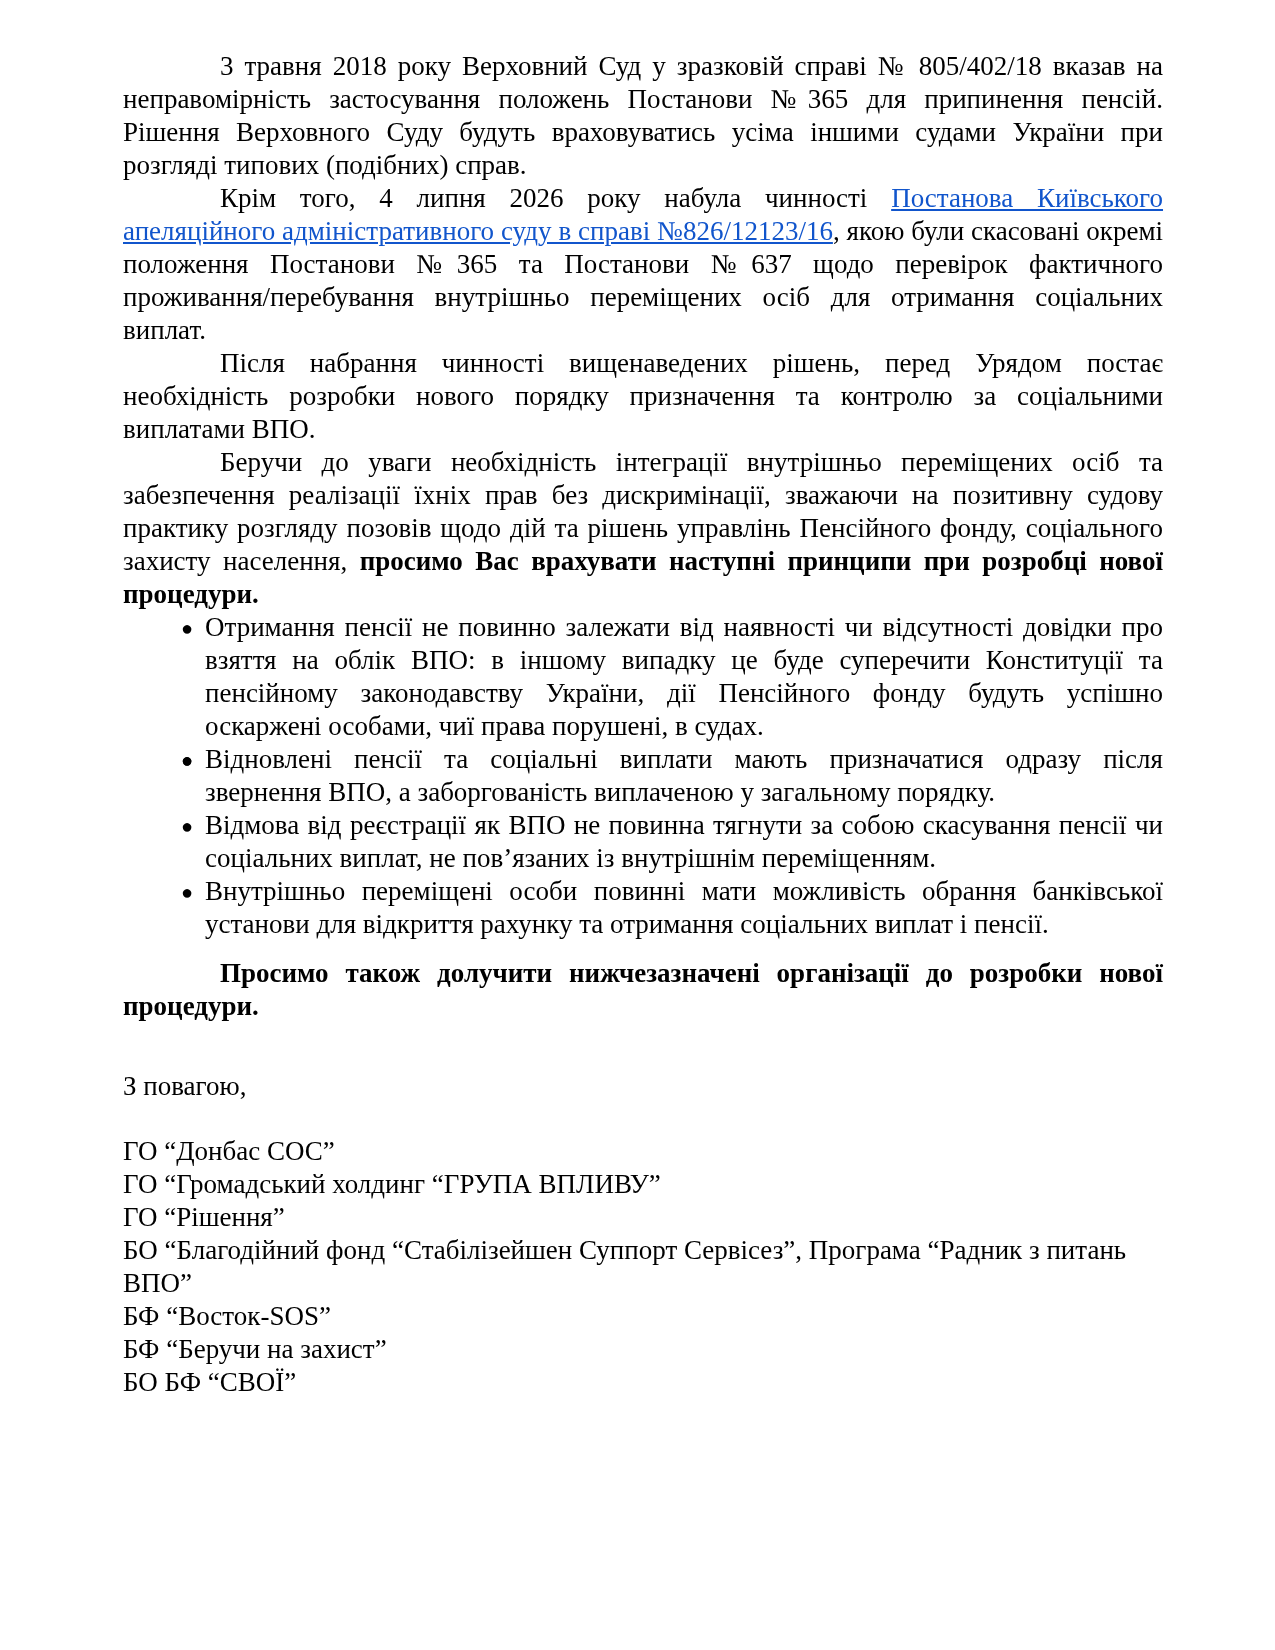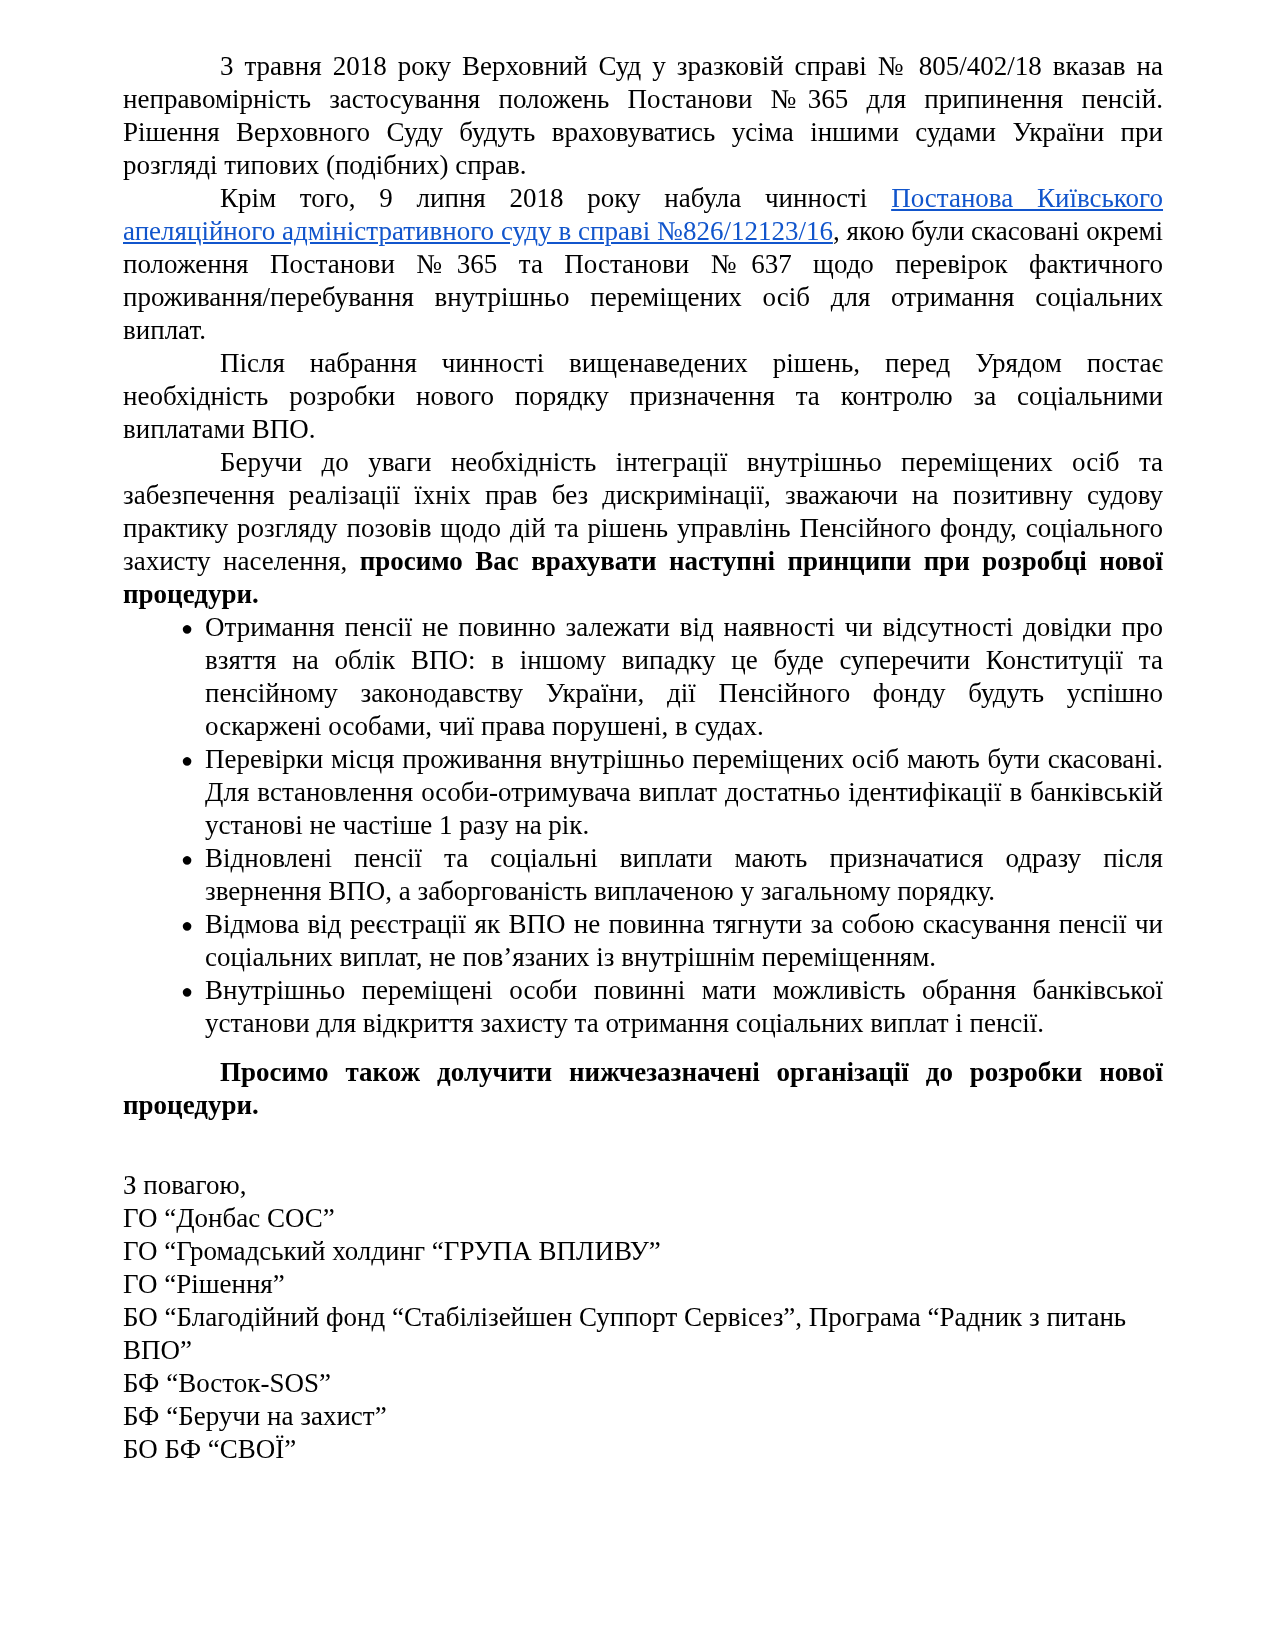--- a/index.html
+++ b/index.html
@@ -45,45 +45,46 @@
   .closing-para {
     margin-top: 16px;
     font-weight: bold;
     text-align: justify;
     text-indent: 97px;
   }
   .salutation {
     margin-top: 47px;
   }
   .signatories {
+    margin-top: 32px;
   }
   .signatory-line {
     line-height: 33px;
   }
   .bold-run { font-weight: bold; }
 </style>
 </head>
 <body>
 
 <div class="page">
 
   <p class="body-para">3 травня 2018 року Верховний Суд у зразковій справі № 805/402/18 вказав на неправомірність застосування положень Постанови №365 для припинення пенсій. Рішення Верховного Суду будуть враховуватись усіма іншими судами України при розгляді типових (подібних) справ.</p>
 
-  <p class="body-para"><span>Крім того, 9 липня 2018 року набула чинності </span><a href="#" class="doc-link">Постанова Київського апеляційного адміністративного суду в справі №826/12123/16</a><span>, якою були скасовані окремі положення Постанови №365 та Постанови №637 щодо перевірок фактичного проживання/перебування внутрішньо переміщених осіб для отримання соціальних виплат.</span></p>
+  <p class="body-para"><span>Крім того, 4 липня 2026 року набула чинності </span><a href="#" class="doc-link">Постанова Київського апеляційного адміністративного суду в справі №826/12123/16</a><span>, якою були скасовані окремі положення Постанови №365 та Постанови №637 щодо перевірок фактичного проживання/перебування внутрішньо переміщених осіб для отримання соціальних виплат.</span></p>
 
   <p class="body-para">Після набрання чинності вищенаведених рішень,  перед Урядом постає необхідність  розробки нового порядку призначення та контролю за соціальними виплатами ВПО.</p>
 
   <p class="body-para"><span>Беручи до уваги необхідність інтеграції внутрішньо переміщених осіб та забезпечення реалізації їхніх прав без дискримінації, зважаючи на позитивну судову практику розгляду позовів щодо дій та рішень управлінь Пенсійного фонду, соціального захисту населення, </span><span class="bold-run">просимо Вас врахувати наступні принципи при розробці нової процедури.</span></p>
 
   <ul class="bullet-list">
     <li class="bullet-item"><span class="bullet-marker">●</span><span>Отримання пенсії не повинно залежати від наявності чи відсутності довідки про взяття на облік ВПО: в іншому випадку це буде суперечити Конституції та пенсійному законодавству України, дії Пенсійного фонду будуть успішно оскаржені особами, чиї права порушені, в судах.</span></li>
-    <li class="bullet-item"><span class="bullet-marker">●</span><span>Перевірки місця проживання внутрішньо переміщених осіб мають бути скасовані. Для встановлення особи-отримувача виплат достатньо ідентифікації в банківській установі не частіше 1 разу на рік.</span></li>
+    <li class="bullet-item"><span class="bullet-marker">●</span></li>
     <li class="bullet-item"><span class="bullet-marker">●</span><span>Відновлені пенсії та соціальні виплати мають призначатися одразу після звернення ВПО, а заборгованість виплаченою у загальному порядку.</span></li>
     <li class="bullet-item"><span class="bullet-marker">●</span><span>Відмова від реєстрації як ВПО не повинна тягнути за собою скасування пенсії чи соціальних виплат, не пов’язаних із внутрішнім переміщенням.</span></li>
-    <li class="bullet-item"><span class="bullet-marker">●</span><span>Внутрішньо переміщені особи повинні мати можливість обрання банківської установи для відкриття захисту та отримання соціальних виплат і пенсії.</span></li>
+    <li class="bullet-item"><span class="bullet-marker">●</span><span>Внутрішньо переміщені особи повинні мати можливість обрання банківської установи для відкриття рахунку та отримання соціальних виплат і пенсії.</span></li>
   </ul>
 
   <p class="closing-para">Просимо також долучити нижчезазначені організації до розробки нової процедури.</p>
 
   <p class="salutation">З повагою,</p>
 
   <div class="signatories">
     <div class="signatory-line">ГО “Донбас СОС”</div>
     <div class="signatory-line">ГО “Громадський холдинг “ГРУПА ВПЛИВУ”</div>
     <div class="signatory-line">ГО “Рішення”</div>

